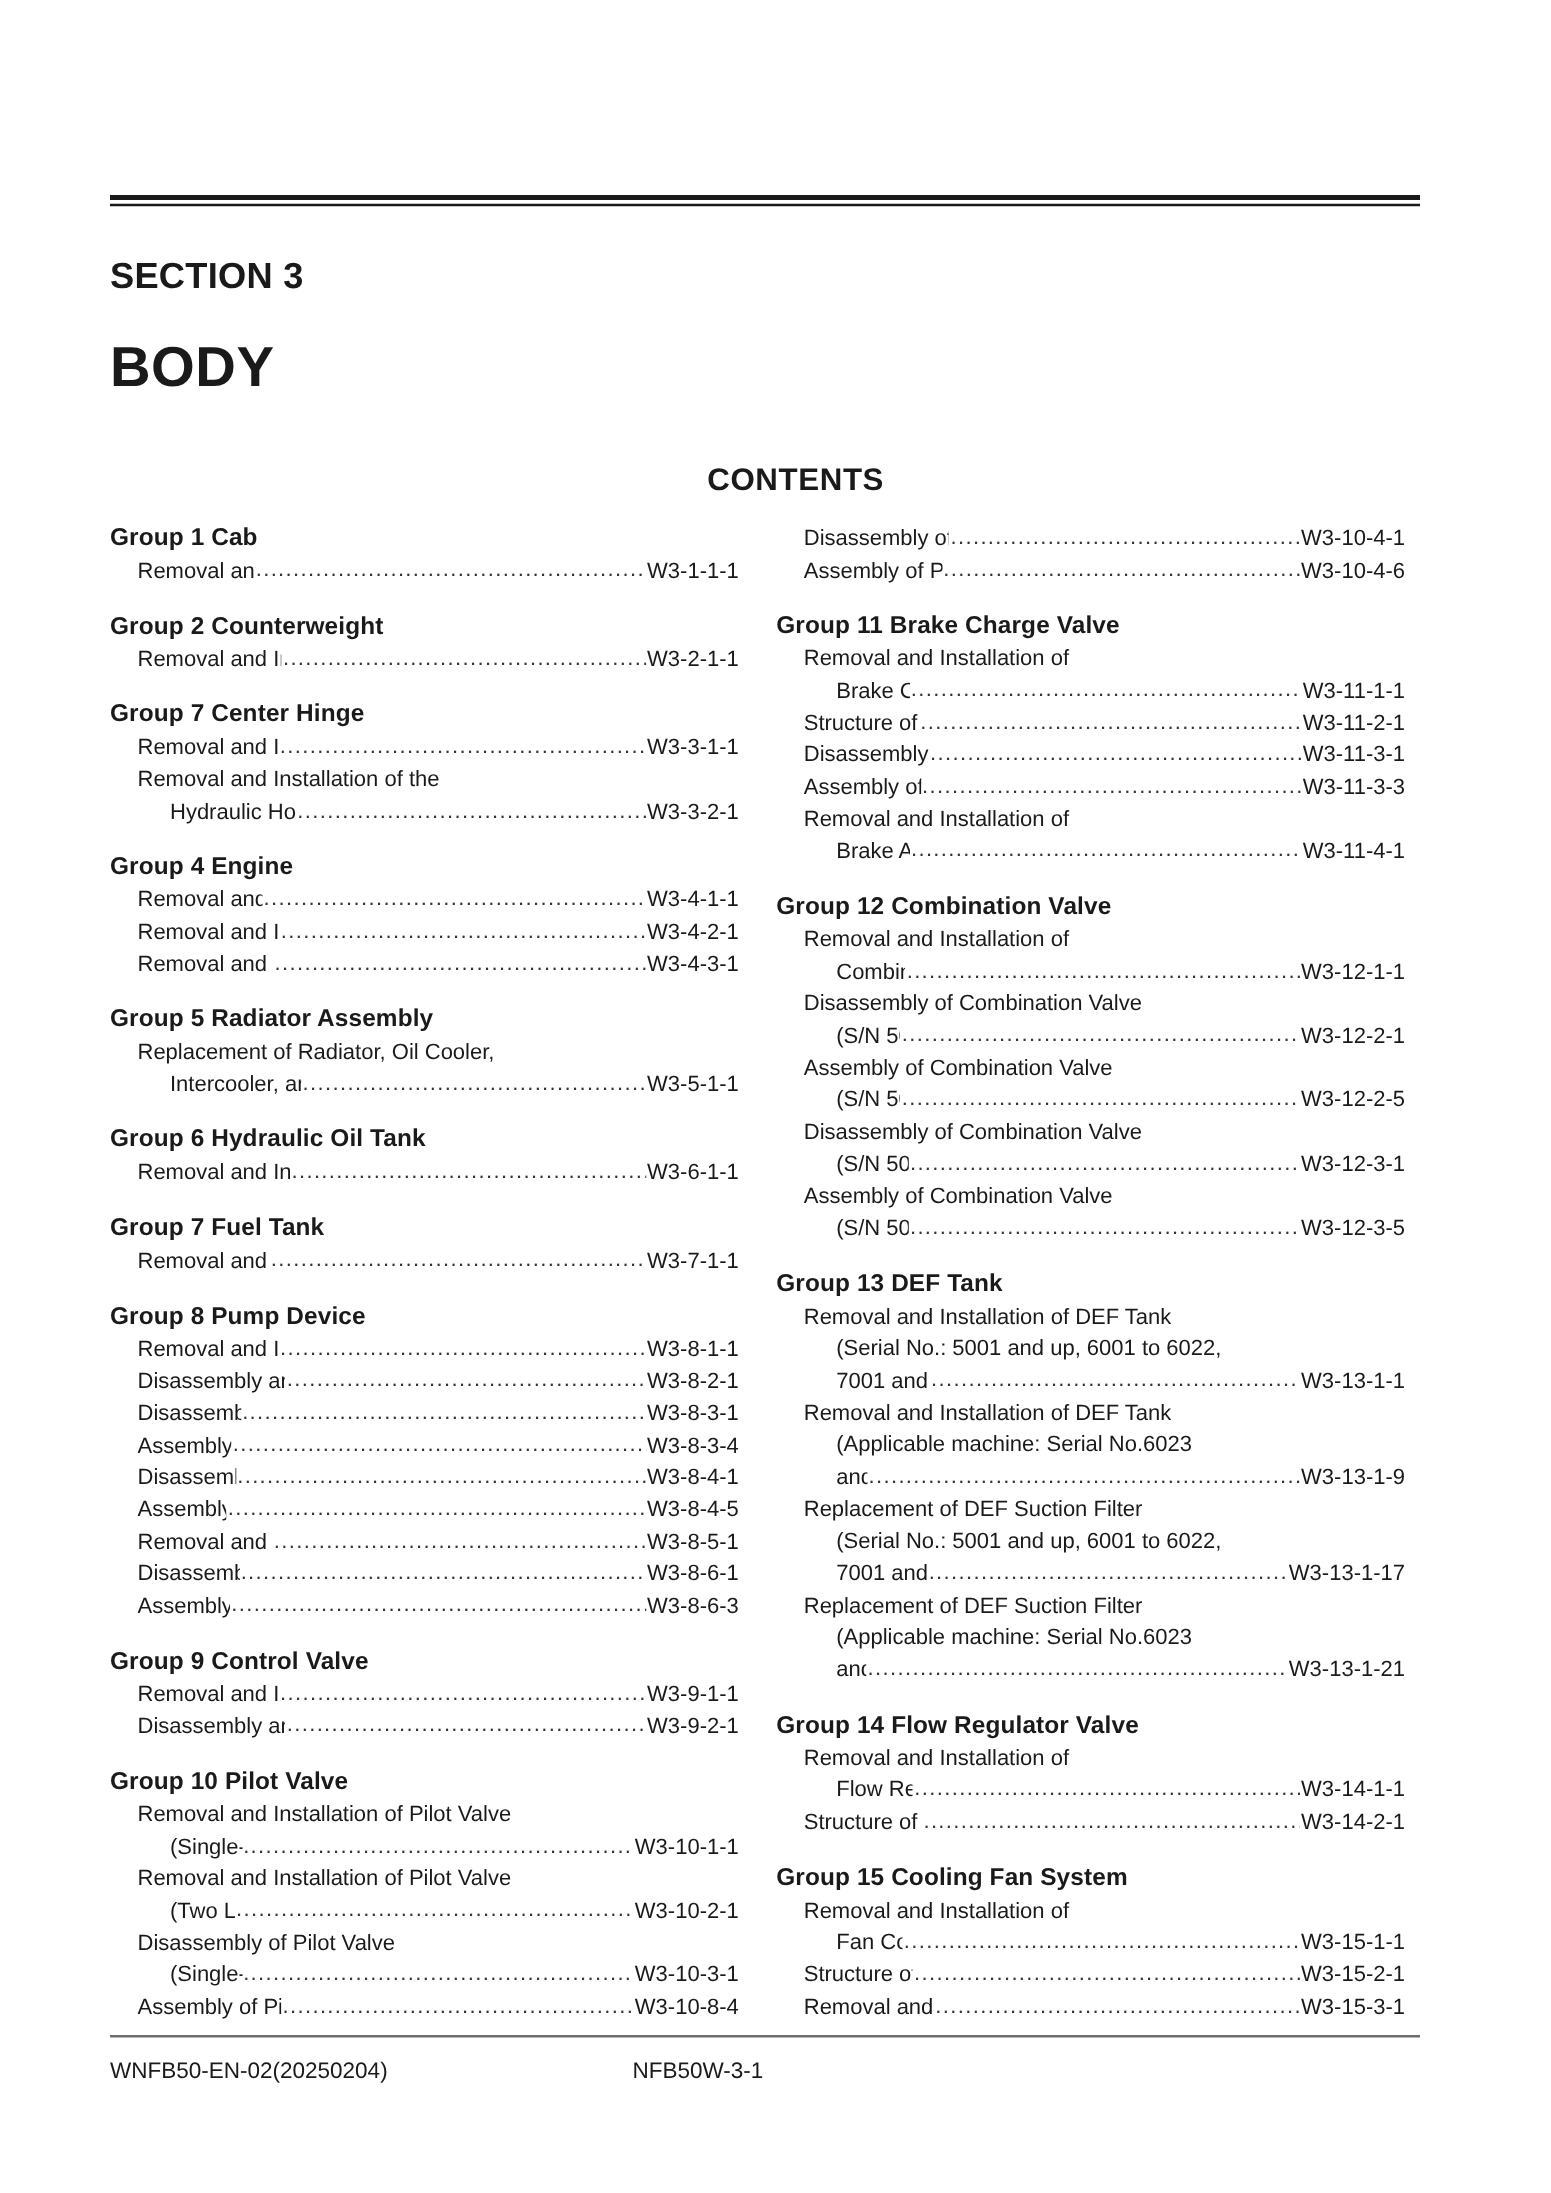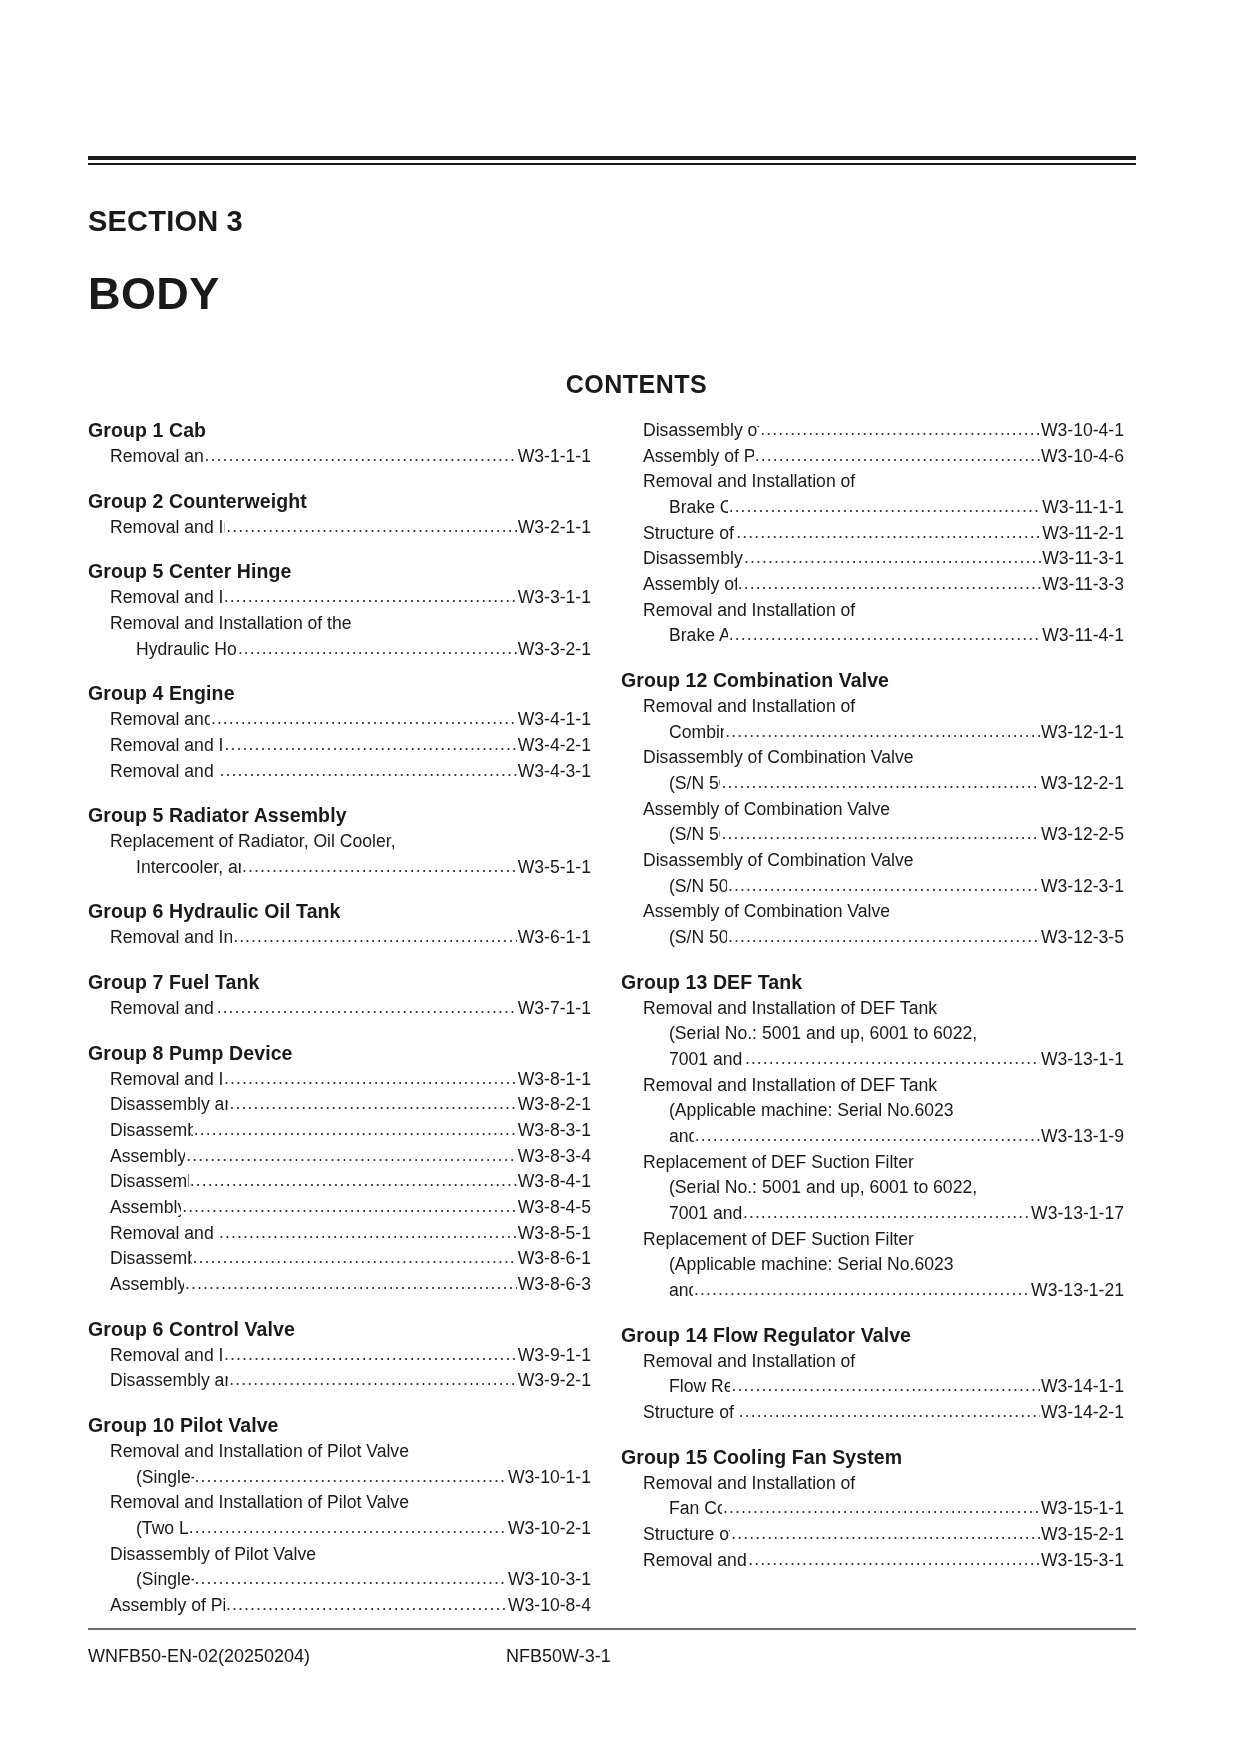--- a/index.html
+++ b/index.html
@@ -171,21 +171,21 @@
         </div>
         <div class="group-block">
           <div class="group-title">Group 2 Counterweight</div>
           <div class="entry">
             <span class="label">Removal and Installation of Counterweight</span>
             <span class="dots">...........................................................................................................................................</span>
             <span class="pg">W3-2-1-1</span>
           </div>
         </div>
         <div class="group-block">
-          <div class="group-title">Group 5 Center Hinge</div>
+          <div class="group-title">Group 7 Center Hinge</div>
           <div class="entry">
             <span class="label">Removal and Installation of Center Hinge</span>
             <span class="dots">...........................................................................................................................................</span>
             <span class="pg">W3-3-1-1</span>
           </div>
           <div class="cont-line">Removal and Installation of the</div>
           <div class="entry indent">
             <span class="label">Hydraulic Hoses of Front Chassis Side</span>
             <span class="dots">...........................................................................................................................................</span>
             <span class="pg">W3-3-2-1</span>
@@ -276,21 +276,21 @@
             <span class="dots">...........................................................................................................................................</span>
             <span class="pg">W3-8-6-1</span>
           </div>
           <div class="entry">
             <span class="label">Assembly of Pilot Pump</span>
             <span class="dots">...........................................................................................................................................</span>
             <span class="pg">W3-8-6-3</span>
           </div>
         </div>
         <div class="group-block">
-          <div class="group-title">Group 6 Control Valve</div>
+          <div class="group-title">Group 9 Control Valve</div>
           <div class="entry">
             <span class="label">Removal and Installation of Control Valve</span>
             <span class="dots">...........................................................................................................................................</span>
             <span class="pg">W3-9-1-1</span>
           </div>
           <div class="entry">
             <span class="label">Disassembly and Assembly of Control Valve</span>
             <span class="dots">...........................................................................................................................................</span>
             <span class="pg">W3-9-2-1</span>
           </div>
@@ -329,20 +329,21 @@
             <span class="dots">...........................................................................................................................................</span>
             <span class="pg">W3-10-4-1</span>
           </div>
           <div class="entry">
             <span class="label">Assembly of Pilot Valve (Two Lever Type)</span>
             <span class="dots">...........................................................................................................................................</span>
             <span class="pg">W3-10-4-6</span>
           </div>
         </div>
         <div class="group-block">
+          <div class="group-title">Group 11 Brake Charge Valve</div>
           <div class="cont-line">Removal and Installation of</div>
           <div class="entry indent">
             <span class="label">Brake Charge Valve</span>
             <span class="dots">...........................................................................................................................................</span>
             <span class="pg">W3-11-1-1</span>
           </div>
           <div class="entry">
             <span class="label">Structure of Brake Charge Valve</span>
             <span class="dots">...........................................................................................................................................</span>
             <span class="pg">W3-11-2-1</span>

